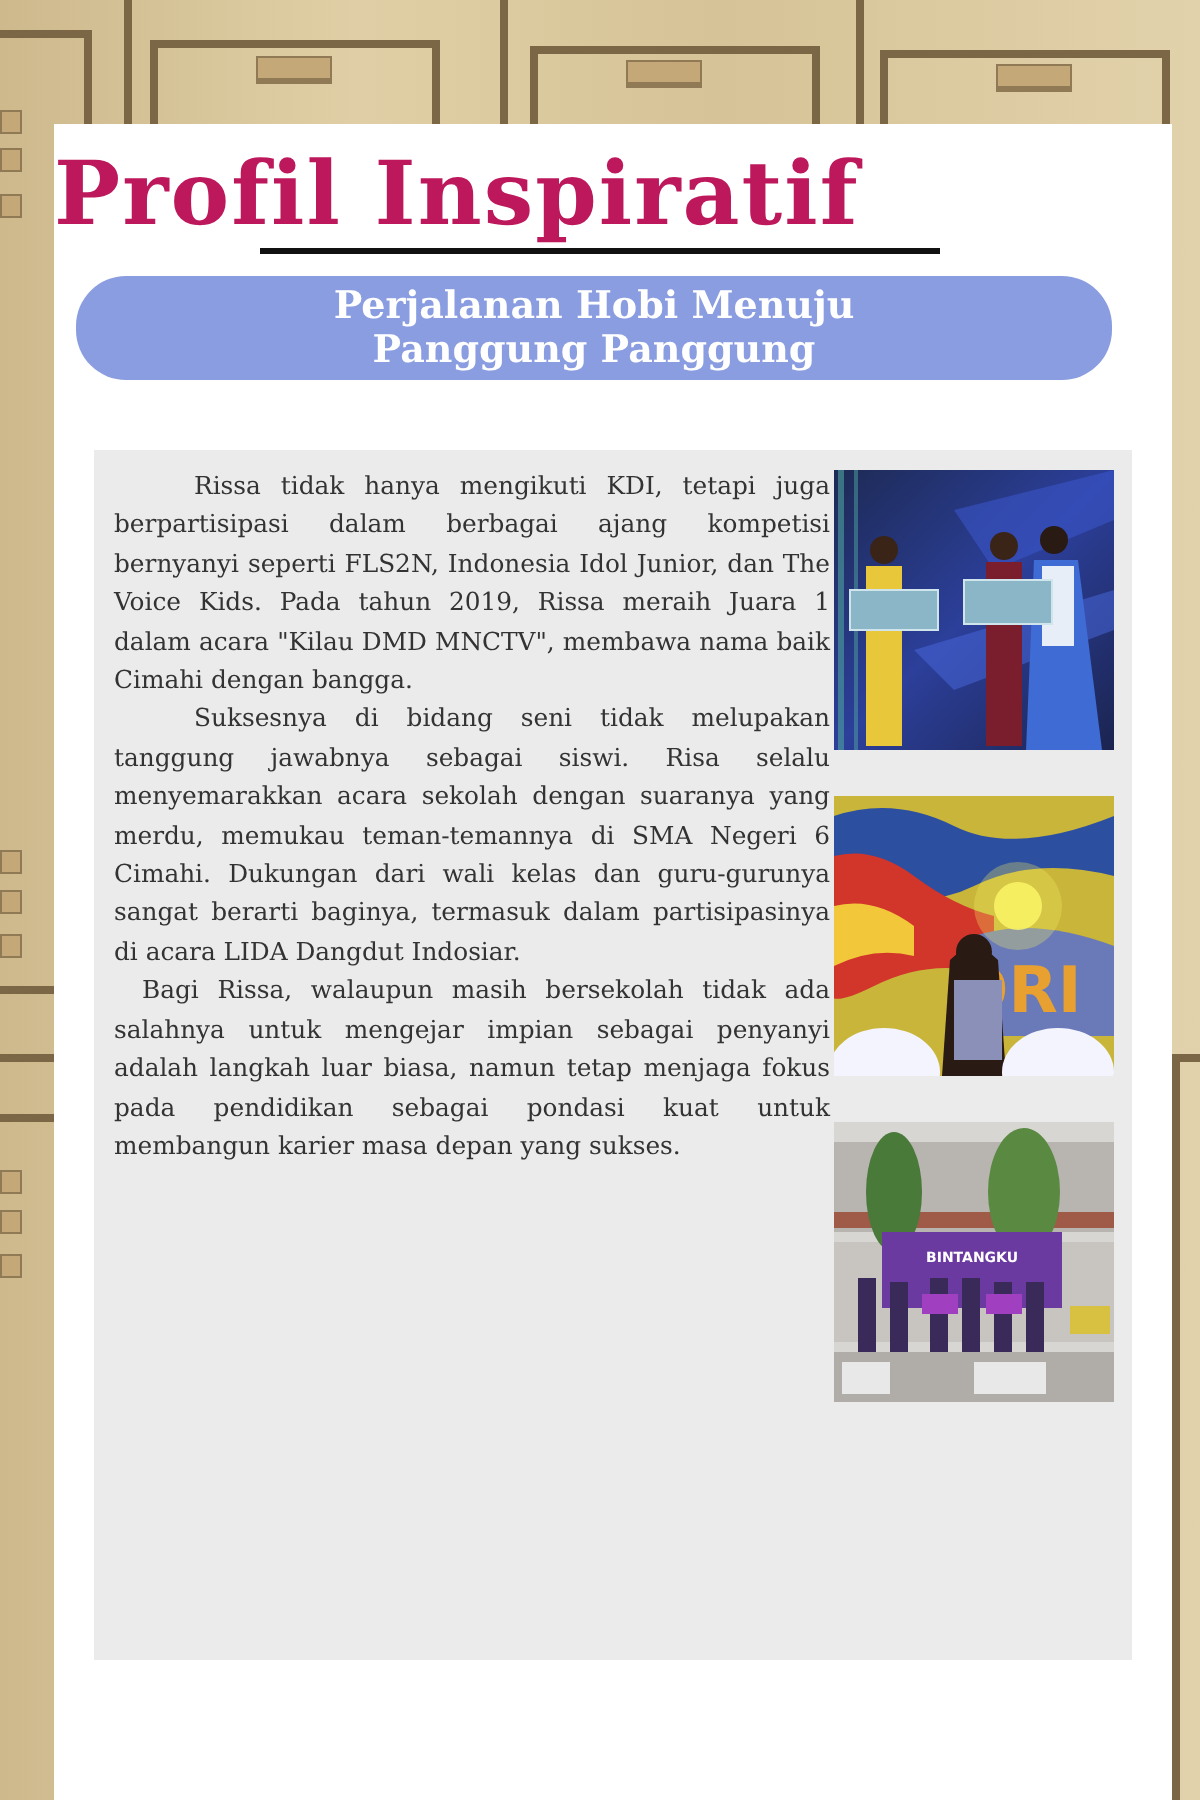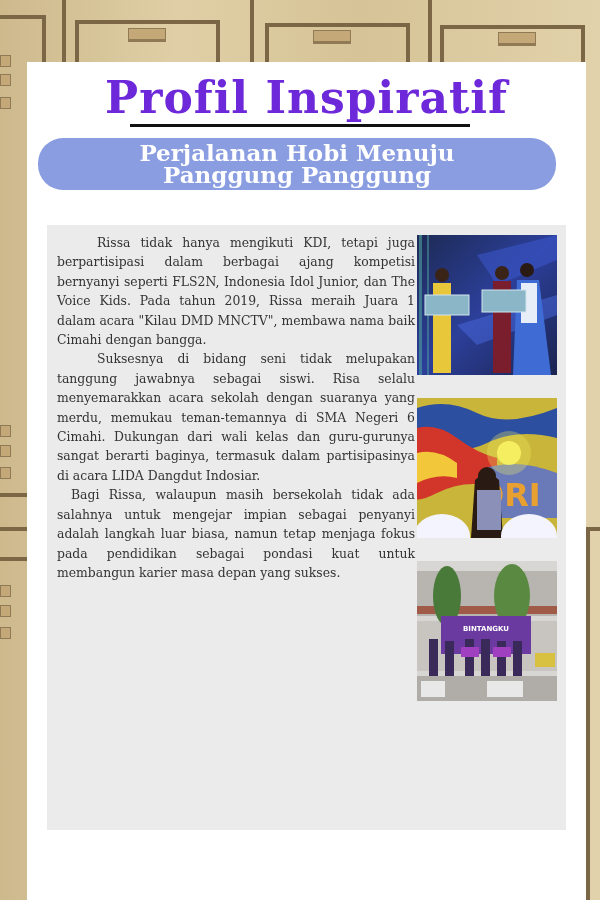--- a/index.html
+++ b/index.html
@@ -13,31 +13,31 @@
   .handle { position: absolute; width: 36px; height: 10px; background: #c4a877; border: 1px solid #8f7a55; box-shadow: 0 2px 0 #8f7a55; }
   .vline { position: absolute; width: 4px; background: #7b6645; }
   .hline { position: absolute; height: 4px; background: #7b6645; }
   .side-handle { position: absolute; width: 9px; height: 10px; background: #c4a877; border: 1px solid #8f7a55; }
 
   .card {
     position: absolute; left: 27px; top: 62px; width: 559px; height: 838px;
     background: #ffffff;
   }
   .title {
-    position: absolute; left: 0; top: 6px; width: 100%; text-align: center;
+    position: absolute; left: 0; top: 6px; width: 100%; text-align: left;
     font-family: "DejaVu Serif", serif; font-weight: bold; font-size: 44px;
-    color: #6d28d9; letter-spacing: 1px; line-height: 60px;
+    color: #be185d; letter-spacing: 1px; line-height: 60px;
   }
   .title-underline {
     position: absolute; left: 103px; top: 62px; width: 340px; height: 3px; background: #111;
   }
   .banner {
     position: absolute; left: 11px; top: 76px; width: 518px; height: 52px;
     background: #8a9de0; color: #fff; text-align: center;
-    font-family: "DejaVu Serif", serif; font-weight: bold; font-size: 23px; line-height: 22px;
+    font-family: "DejaVu Serif", serif; font-weight: bold; font-size: 19px; line-height: 22px;
     padding-top: 4px; box-sizing: border-box; border-radius: 25px;
   }
   .panel {
     position: absolute; left: 20px; top: 163px; width: 519px; height: 605px;
     background: #ebebeb;
   }
   .article {
     position: absolute; left: 10px; top: 8px; width: 358px;
     font-family: "DejaVu Serif", serif; font-size: 12.4px; line-height: 19.4px;
     color: #333; text-align: justify;

